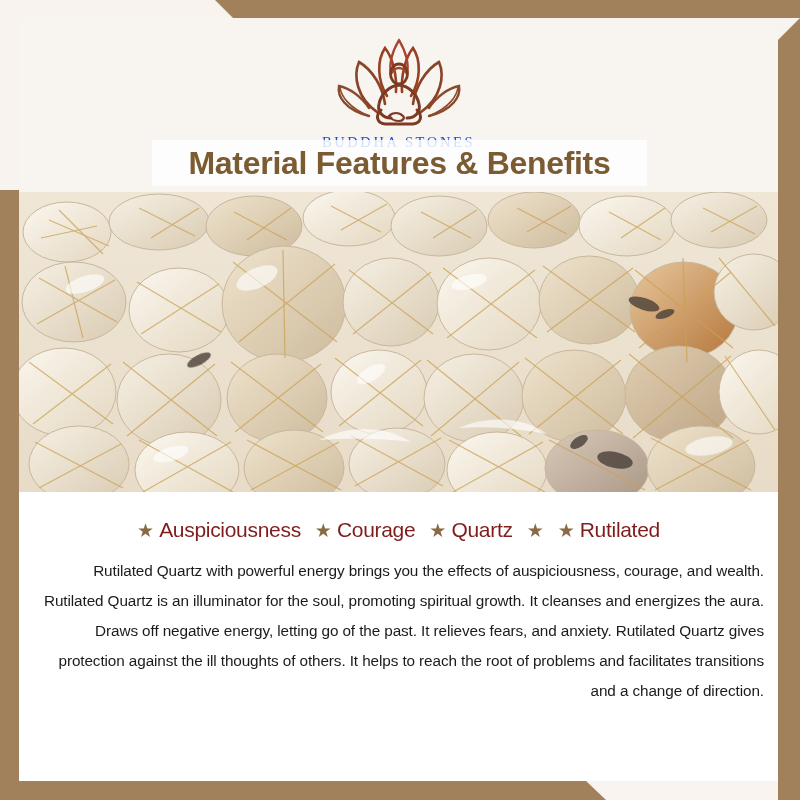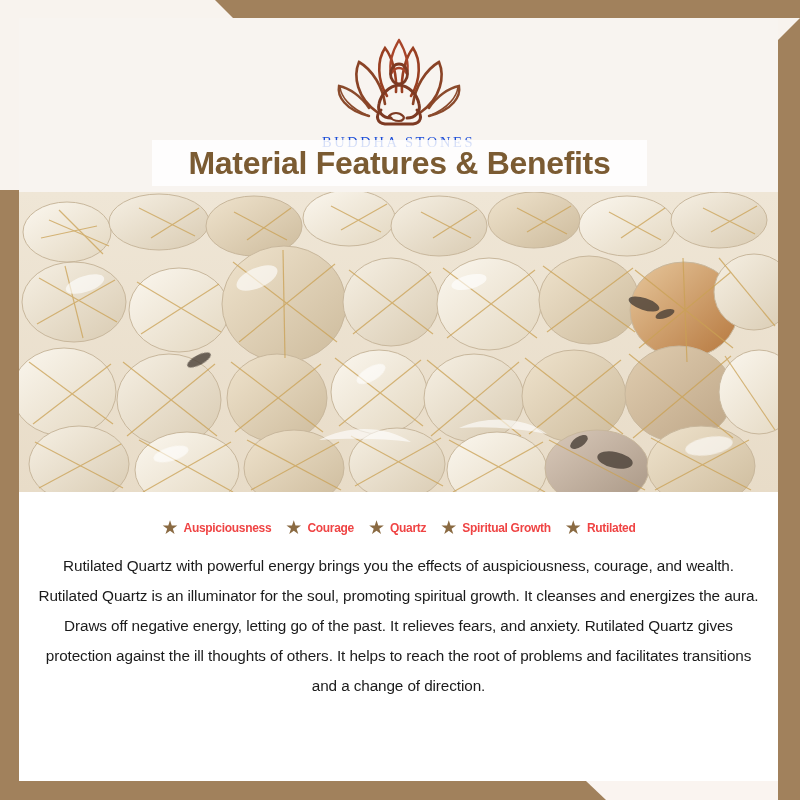--- a/index.html
+++ b/index.html
@@ -182,34 +182,34 @@
     align-items: center;
     gap: 5px;
     white-space: nowrap;
   }
   .benefit-star {
     color: #8a6a42;
     font-size: 19px;
     line-height: 1;
   }
   .benefit-label {
-    color: #ef4444;
+    color: #7f1d1d;
     font-family: "Liberation Sans", sans-serif;
-    font-weight: bold;
-    font-size: 12px;
+    font-weight: normal;
+    font-size: 21px;
     letter-spacing: -0.3px;
   }
 
   .description {
     margin: 14px 14px 0 14px;
     color: #1b1b1b;
     font-family: "Liberation Sans", sans-serif;
     font-size: 15.3px;
     line-height: 30px;
-    text-align: center;
+    text-align: right;
     letter-spacing: -0.1px;
   }
 </style>
 </head>
 <body>
 
 <div id="page">
 
   <div class="header">
     <div class="header-inner">
@@ -424,21 +424,20 @@
       <div class="benefit">
         <span class="benefit-star">★</span>
         <span class="benefit-label">Courage</span>
       </div>
       <div class="benefit">
         <span class="benefit-star">★</span>
         <span class="benefit-label">Quartz</span>
       </div>
       <div class="benefit">
         <span class="benefit-star">★</span>
-        <span class="benefit-label">Spiritual Growth</span>
       </div>
       <div class="benefit">
         <span class="benefit-star">★</span>
         <span class="benefit-label">Rutilated</span>
       </div>
     </div>
 
     <p class="description">Rutilated Quartz with powerful energy brings you the effects of auspiciousness, courage, and wealth. Rutilated Quartz is an illuminator for the soul, promoting spiritual growth. It cleanses and energizes the aura. Draws off negative energy, letting go of the past. It relieves fears, and anxiety. Rutilated Quartz gives protection against the ill thoughts of others.  It helps to reach the root of problems and facilitates transitions and a change of direction.</p>
   </div>
 

